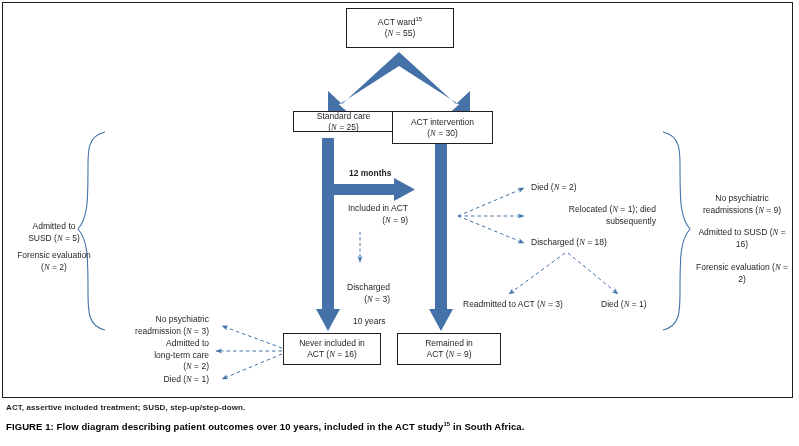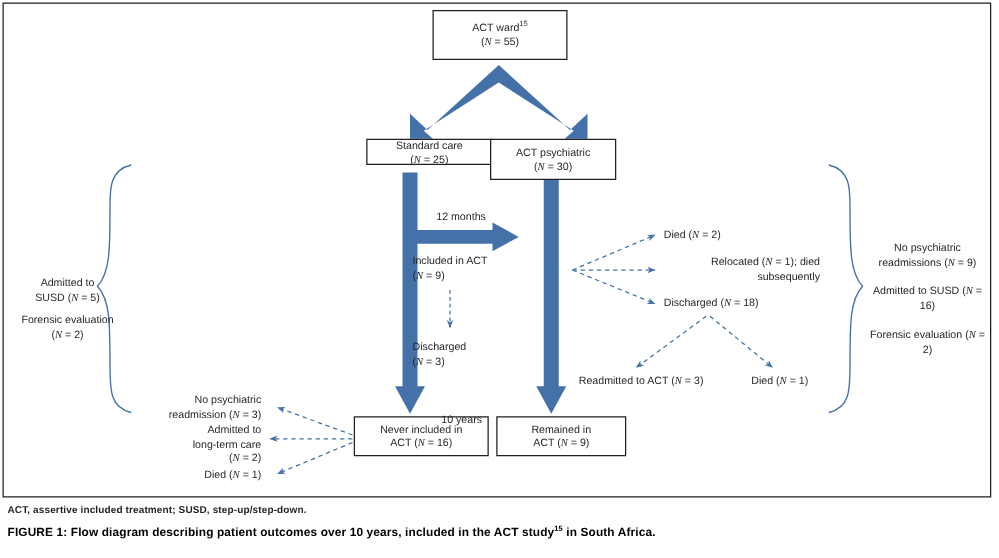--- a/index.html
+++ b/index.html
@@ -53,21 +53,21 @@
     position:absolute;
     font-size:8.5px;
     line-height:11.5px;
     color:#231f20;
     z-index:6;
     white-space:nowrap;
   }
   .lbl.wrap{white-space:normal;text-align:right;}
   .lbl.right{text-align:right;}
   .lbl.left{text-align:center;}
-  .lbl.center{text-align:left;}
+  .lbl.center{text-align:right;}
 
   i.n{font-style:italic;font-family:"Liberation Serif","DejaVu Serif",serif;}
   sup{font-size:6px;vertical-align:super;line-height:0;}
 
   
   .footnote{
     position:absolute;
     left:6px;top:403px;
     font-size:8px;
     font-weight:bold;
@@ -174,47 +174,47 @@
     <span class="ln"><span>ACT ward</span><sup>15</sup></span>
     <span class="ln">(<i class="n">N</i> = 55)</span>
   </div>
 
   <div class="node" style="left:293px;top:111px;width:101px;height:21px;">
     <span class="ln">Standard care</span>
     <span class="ln">(<i class="n">N</i> = 25)</span>
   </div>
 
   <div class="node" style="left:392px;top:111px;width:101px;height:33px;">
-    <span class="ln">ACT psychiatric</span>
+    <span class="ln">ACT intervention</span>
     <span class="ln">(<i class="n">N</i> = 30)</span>
   </div>
 
-  <div class="node" style="left:283px;top:333px;width:108px;height:32px;">
+  <div class="node" style="left:283px;top:333px;width:98px;height:32px;">
     <span class="ln">Never included in</span>
     <span class="ln">ACT (<i class="n">N</i> = 16)</span>
   </div>
 
   <div class="node" style="left:397px;top:333px;width:104px;height:32px;">
     <span class="ln">Remained in</span>
     <span class="ln">ACT (<i class="n">N</i> = 9)</span>
   </div>
 
-  <div class="lbl" style="left:349px;top:168px;">12 months</div>
+  <div class="lbl" style="left:349px;top:168px;font-weight:bold;">12 months</div>
 
   <div class="lbl center" style="left:330px;top:203px;width:78px;">
     <span class="ln">Included in ACT</span><br>
     <span class="ln">(<i class="n">N</i> = 9)</span>
   </div>
 
-  <div class="lbl center" style="left:330px;top:272px;width:60px;">
+  <div class="lbl center" style="left:330px;top:282px;width:60px;">
     <span class="ln">Discharged</span><br>
     <span class="ln">(<i class="n">N</i> = 3)</span>
   </div>
 
-  <div class="lbl" style="left:353px;top:316px;margin-top:14px;">10 years</div>
+  <div class="lbl" style="left:353px;top:316px;">10 years</div>
 
   <div class="lbl" style="left:531px;top:182px;">Died (<i class="n">N</i> = 2)</div>
 
   <div class="lbl wrap" style="left:531px;top:204px;width:125px;">
     <span class="ln">Relocated (<i class="n">N</i> = 1); died</span>
     <span class="ln">subsequently</span>
   </div>
 
   <div class="lbl" style="left:531px;top:237px;text-align:right;">Discharged (<i class="n">N</i> = 18)</div>
 

